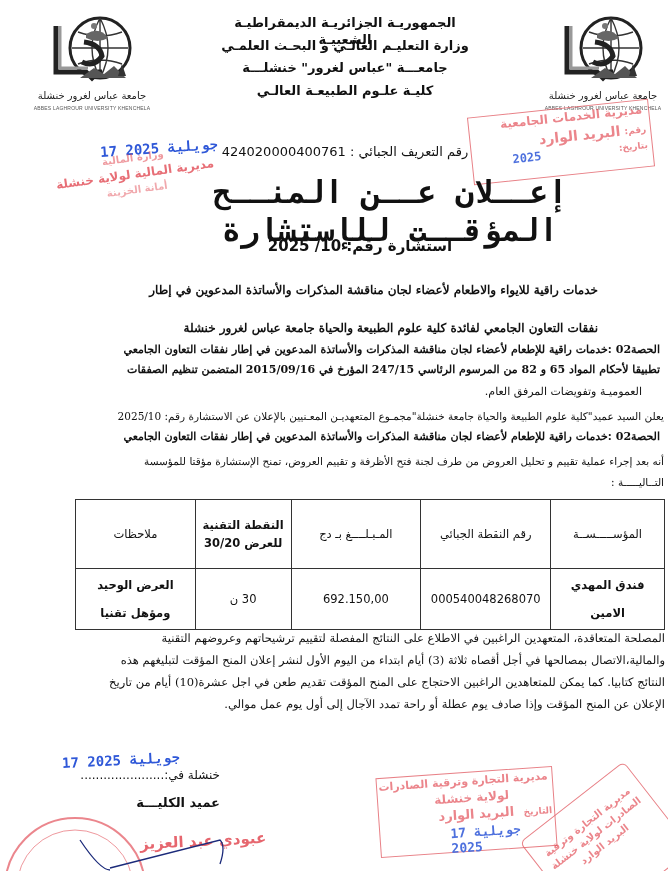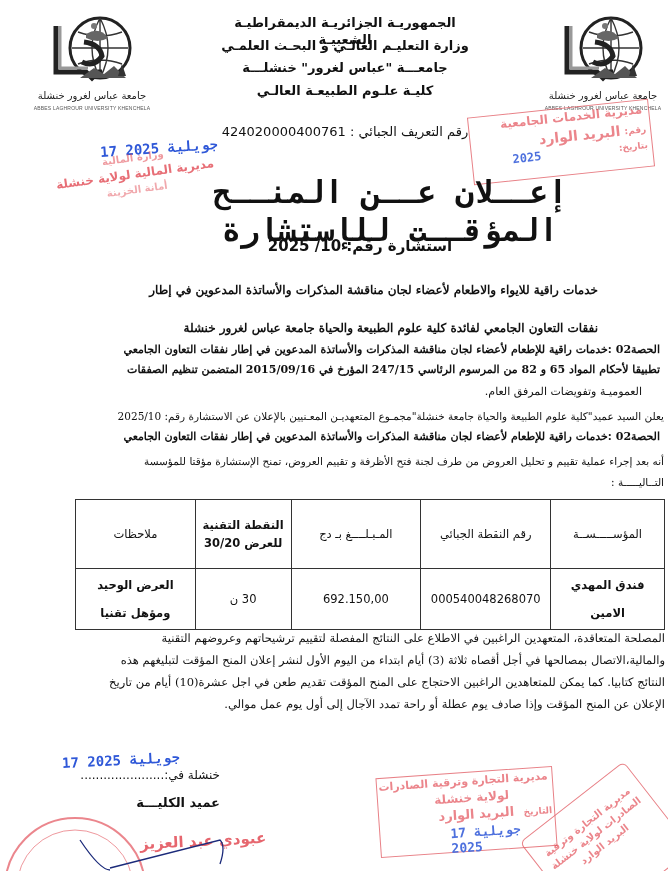--- a/index.html
+++ b/index.html
@@ -12,21 +12,21 @@
 
   
   .logo { position:absolute; width:140px; height:110px; }
   .logo svg { position:absolute; left:28px; top:6px; }
   .logo .logo-ar { position:absolute; left:0; width:140px; top:84px; text-align:center; font-size:10px; color:#222; font-family:"DejaVu Sans", sans-serif; }
   .logo .logo-en { position:absolute; left:0; width:140px; top:99px; text-align:center; font-size:5px; letter-spacing:0.2px; color:#555; font-family:"Liberation Sans", sans-serif; }
 
   
   .hdr-line { position:absolute; left:210px; width:270px; text-align:center; font-weight:bold; font-size:13px; line-height:17px; font-family:"DejaVu Sans", sans-serif; }
 
-  .tax-id { position:absolute; left:215px; top:124px; width:260px; text-align:center; font-size:13px; font-family:"DejaVu Sans", sans-serif; }
+  .tax-id { position:absolute; left:215px; top:144px; width:260px; text-align:center; font-size:13px; font-family:"DejaVu Sans", sans-serif; }
   .title { position:absolute; left:190px; top:174px; width:400px; text-align:center; font-size:31px; font-weight:bold; font-family:Liberation Mono, monospace; letter-spacing:-0.5px; }
   .subtitle { position:absolute; left:220px; top:237px; width:280px; text-align:center; font-size:15px; font-weight:bold; }
 
   .para { position:absolute; font-size:11.5px; line-height:20px; direction:rtl; text-align:right; font-family:"DejaVu Serif", serif; }
   .bold { font-weight:bold;text-align:right; }
 
   
   table.results {
     position:absolute; left:75px; top:499px; width:590px;
     border-collapse:collapse; direction:rtl; font-size:11.5px;

